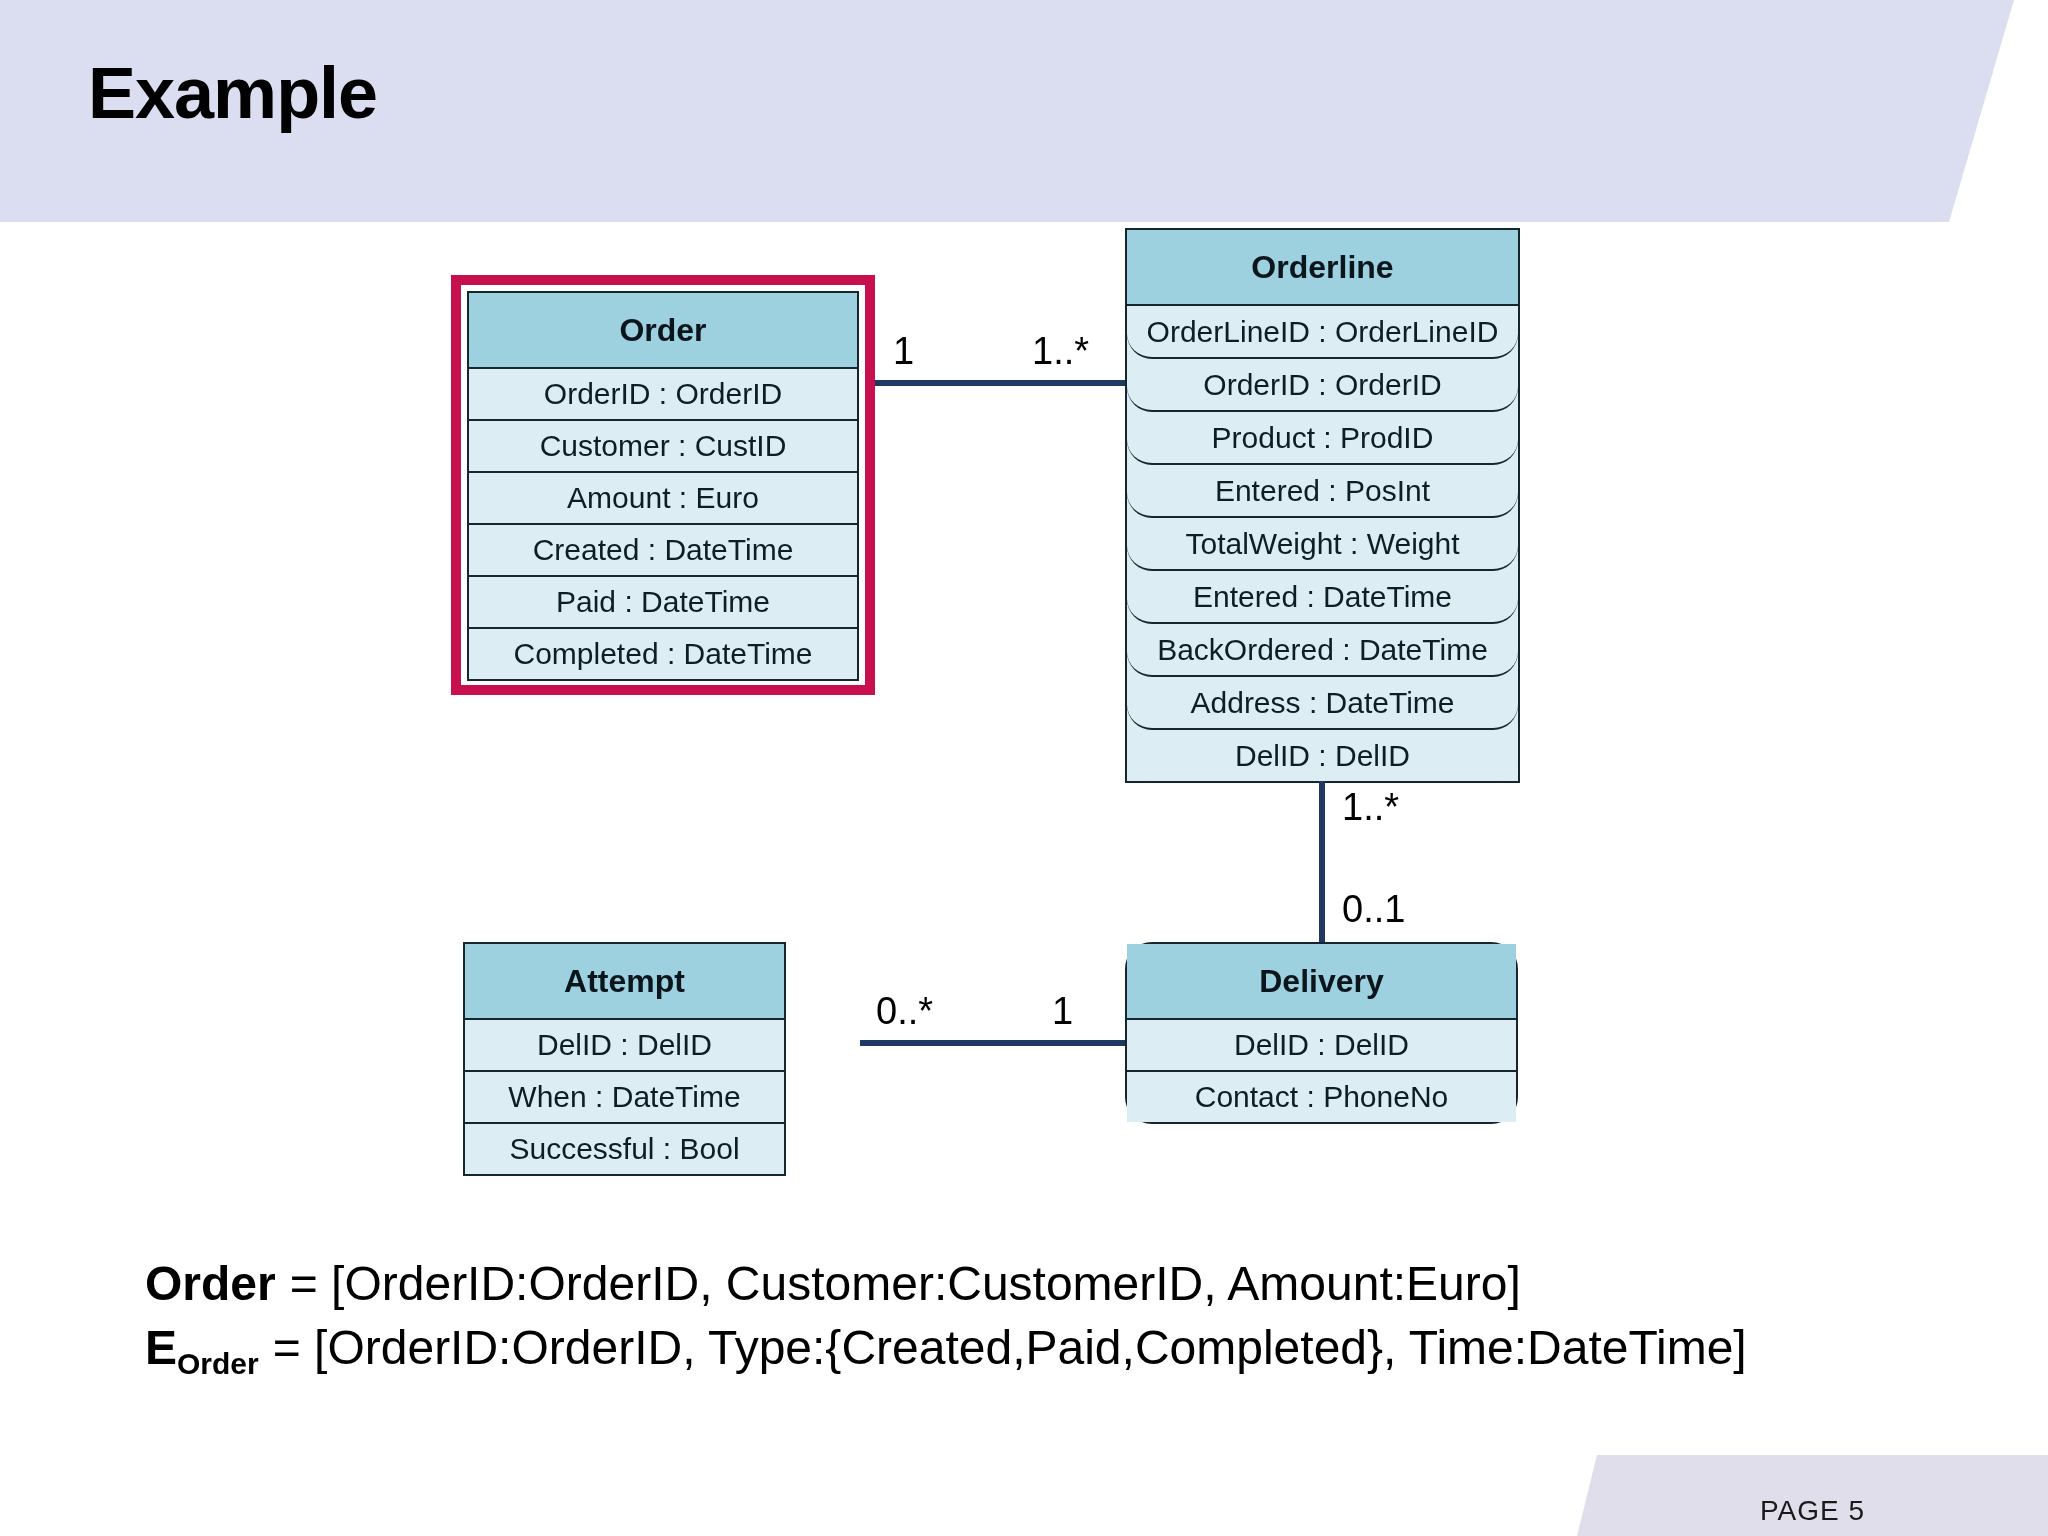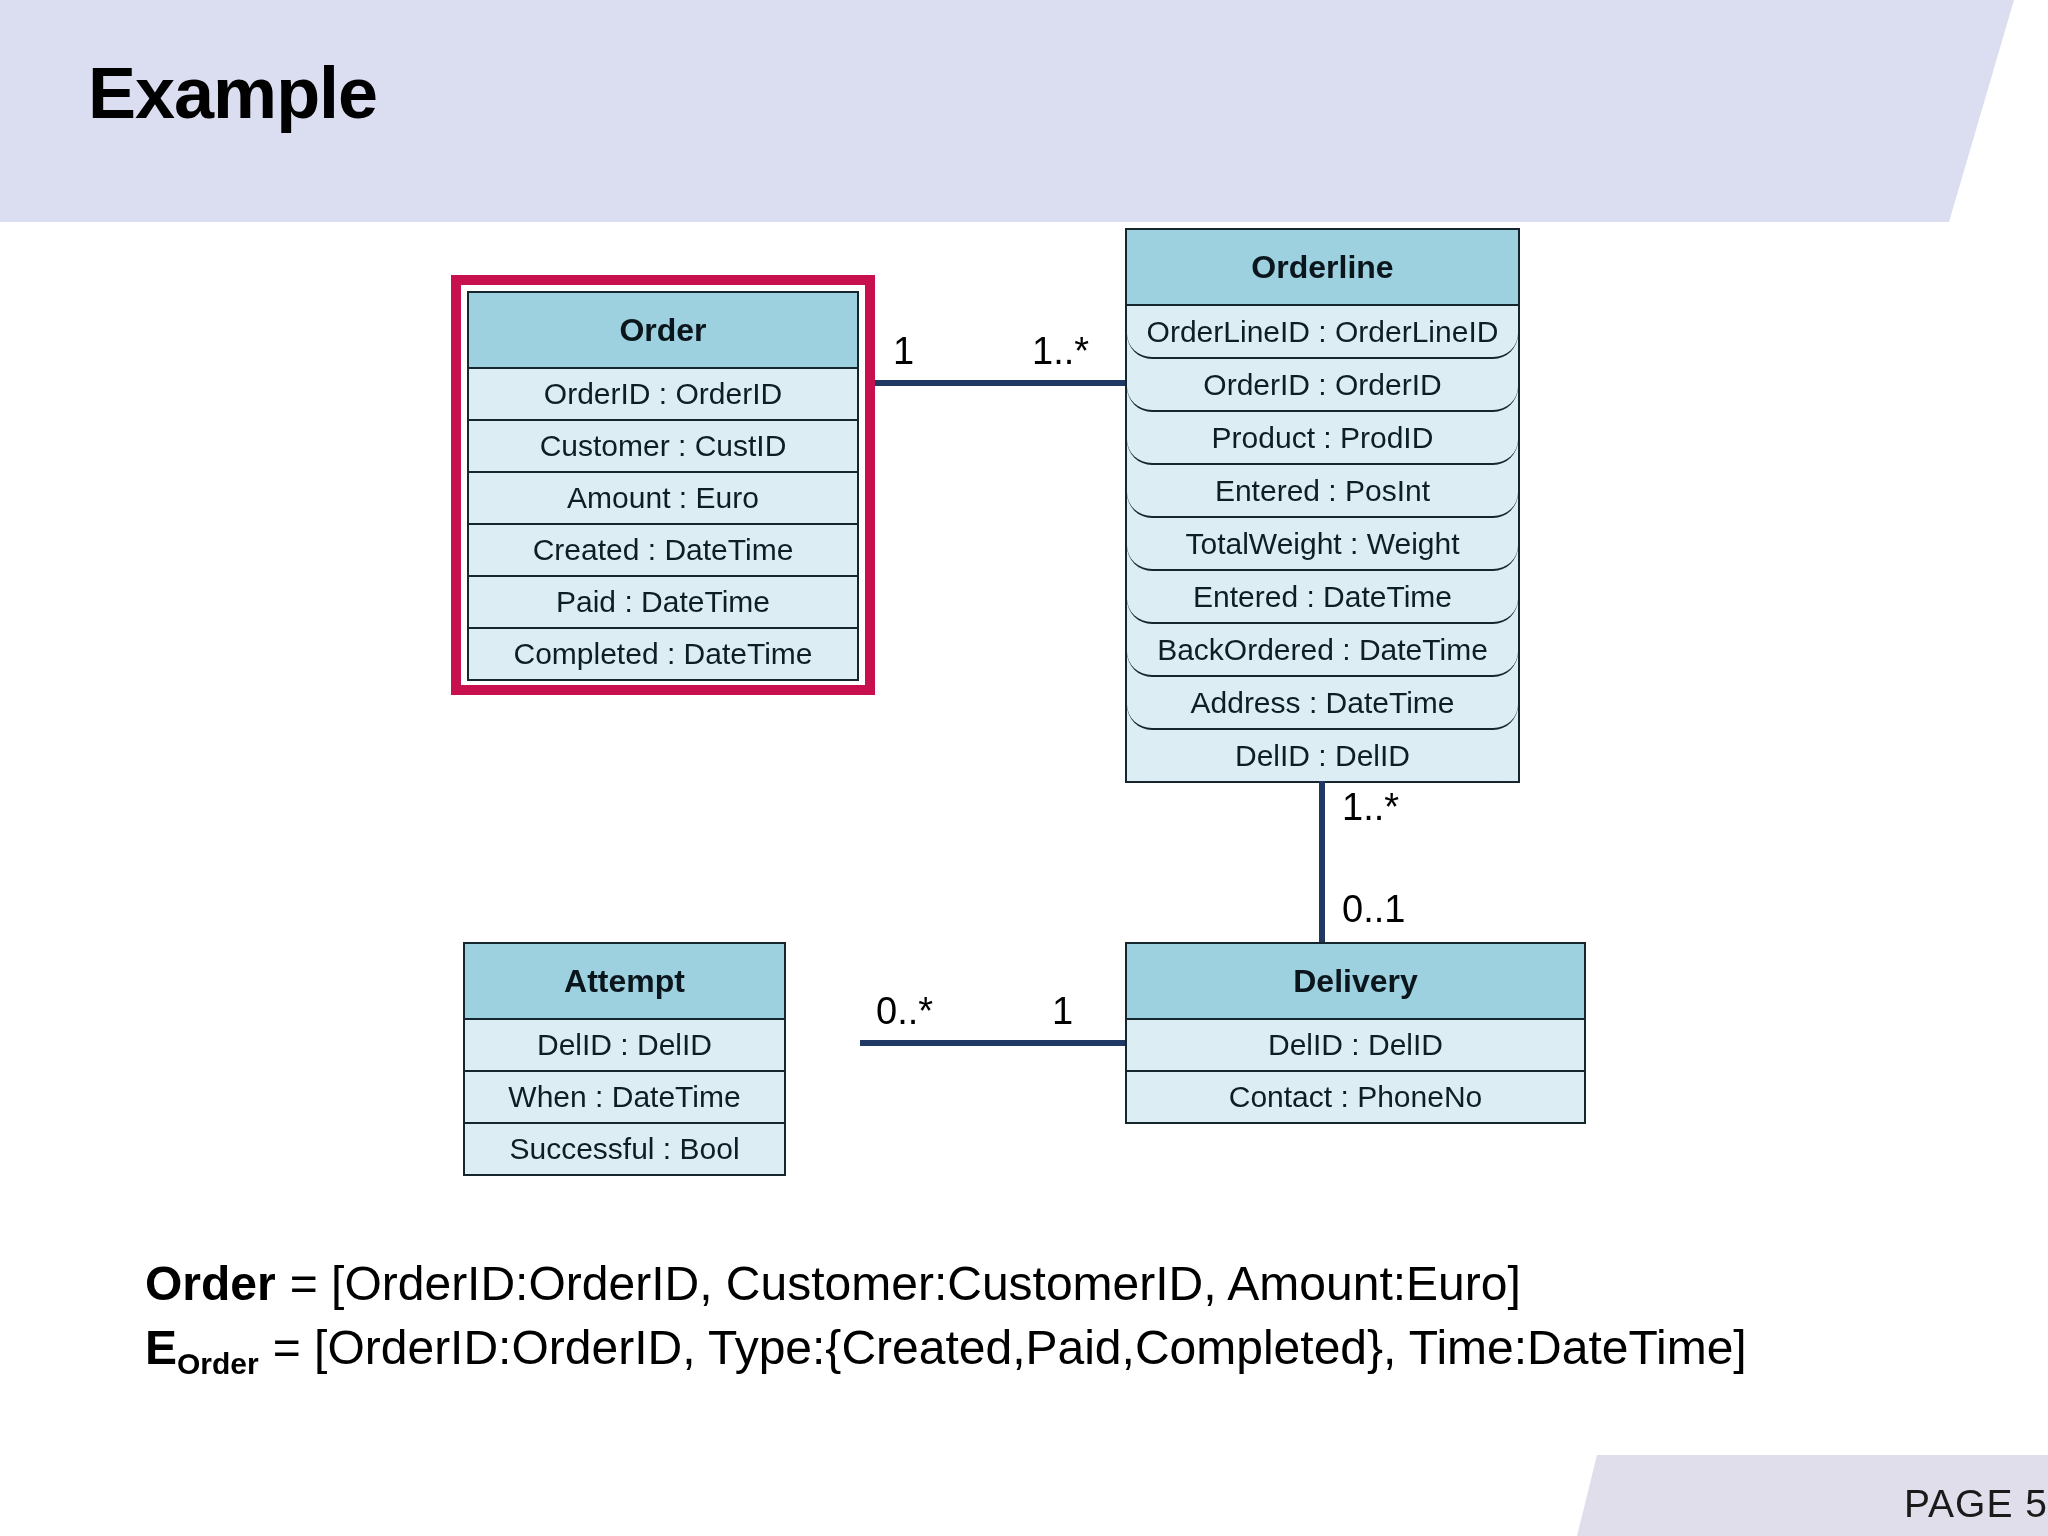--- a/index.html
+++ b/index.html
@@ -9,21 +9,21 @@
   
   .band{position:absolute;left:0;top:0;width:2014px;height:222px;background:var(--band,#dbddf0);
         clip-path:polygon(0 0,100% 0,calc(100% - 65px) 100%,0 100%);}
   .title{position:absolute;left:88px;top:52px;font-size:72px;font-weight:bold;color:#000;
          letter-spacing:-1px;}
 
   
   .footer-band{position:absolute;left:1577px;top:1455px;width:471px;height:81px;
         background:var(--footer-band,#dfdeea);
         clip-path:polygon(20px 0,100% 0,100% 100%,0 100%);}
-  .page-label{position:absolute;width:100%;text-align:right;top:27px;font-size:39px;
+  .page-label{position:absolute;width:100%;text-align:center;top:40px;font-size:28px;
         color:#1a1a1a;letter-spacing:1px;}
 
   
   .highlight-frame{position:absolute;left:451px;top:275px;width:424px;height:420px;
         border:10px solid var(--accent,#c8104f);box-sizing:border-box;background:transparent;}
 
   
   .entity{position:absolute;border:2px solid var(--table-border,#15262e);box-sizing:border-box;
         background:var(--row-fill,#dcedf3);}
   .entity-title{height:74px;background:var(--head-fill,#9dd1e0);display:flex;align-items:center;
@@ -85,21 +85,21 @@
 
   <div class="entity" style="left:463px;top:942px;width:323px;">
     <div class="entity-title">Attempt</div>
     <div class="rows">
         <div class="row">DelID : DelID</div>
         <div class="row">When : DateTime</div>
         <div class="row">Successful : Bool</div>
       </div>
   </div>
 
-  <div class="entity" style="left:1125px;top:942px;width:461px;">
+  <div class="entity" style="left:1125px;top:942px;width:393px;border-radius:27px;">
     <div class="entity-title">Delivery</div>
     <div class="rows">
         <div class="row">DelID : DelID</div>
         <div class="row">Contact : PhoneNo</div>
       </div>
   </div>
 
   <div class="assoc" style="left:875px;top:380px;width:250px;height:6px;"></div>
   <div class="mult" style="left:893px;top:330px;">1</div>
   <div class="mult" style="left:1032px;top:330px;">1..*</div>

